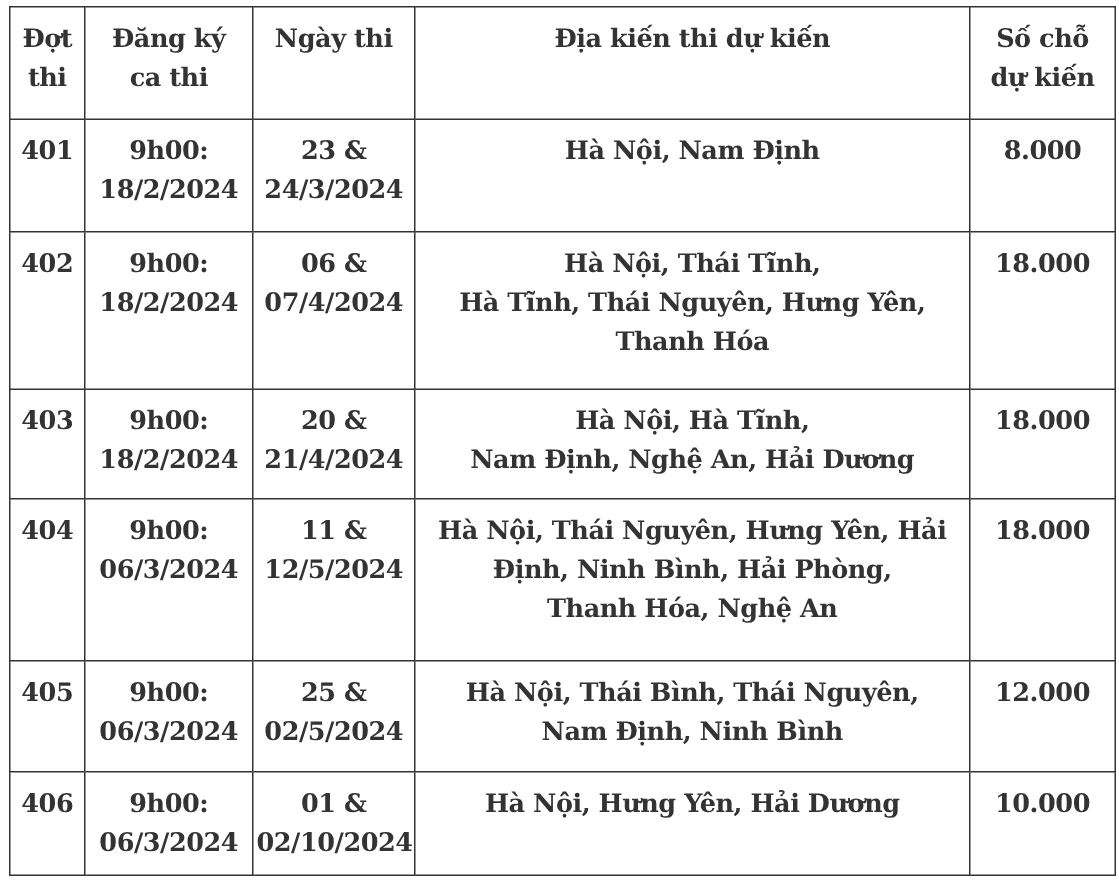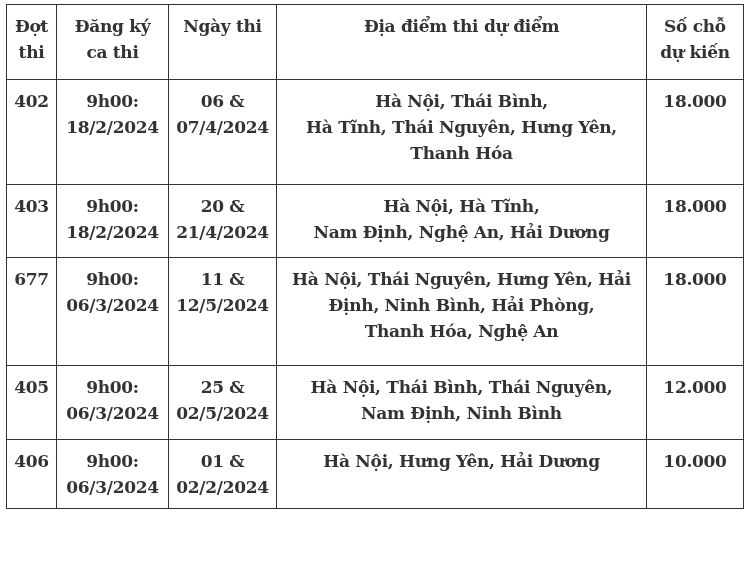--- a/index.html
+++ b/index.html
@@ -72,45 +72,64 @@
           <span class="line">thi</span>
         </th>
         <th>
           <span class="line">Đăng ký</span>
           <span class="line">ca thi</span>
         </th>
         <th>
           <span class="line">Ngày thi</span>
         </th>
         <th>
-          <span class="line">Địa điểm thi dự điểm</span>
+          <span class="line">Địa kiến thi dự kiến</span>
         </th>
         <th>
           <span class="line">Số chỗ</span>
           <span class="line">dự kiến</span>
         </th>
       </tr>
     </thead>
     <tbody>
 
+      <tr class="r401">
+        <td>
+            <span class="line">401</span>
+          </td>
+        <td>
+          <span class="line">9h00:</span>
+          <span class="line">18/2/2024</span>
+        </td>
+        <td>
+          <span class="line">23 &amp;</span>
+          <span class="line">24/3/2024</span>
+        </td>
+        <td class="loc">
+          <span class="line">Hà Nội, Nam Định</span>
+        </td>
+        <td>
+            <span class="line">8.000</span>
+          </td>
+      </tr>
 
       <tr class="r402">
         <td>
             <span class="line">402</span>
           </td>
         <td>
           <span class="line">9h00:</span>
           <span class="line">18/2/2024</span>
         </td>
         <td>
           <span class="line">06 &amp;</span>
           <span class="line">07/4/2024</span>
         </td>
         <td class="loc">
-          <span class="line">Hà Nội, Thái Bình,</span>
+          <span class="line">Hà Nội, Thái Tĩnh,</span>
           <span class="line">Hà Tĩnh, Thái Nguyên, Hưng Yên,</span>
           <span class="line">Thanh Hóa</span>
         </td>
         <td>
             <span class="line">18.000</span>
           </td>
       </tr>
 
       <tr class="r403">
         <td>
@@ -128,21 +147,21 @@
           <span class="line">Hà Nội, Hà Tĩnh,</span>
           <span class="line">Nam Định, Nghệ An, Hải Dương</span>
         </td>
         <td>
             <span class="line">18.000</span>
           </td>
       </tr>
 
       <tr class="r404">
         <td>
-            <span class="line">677</span>
+            <span class="line">404</span>
           </td>
         <td>
           <span class="line">9h00:</span>
           <span class="line">06/3/2024</span>
         </td>
         <td>
           <span class="line">11 &amp;</span>
           <span class="line">12/5/2024</span>
         </td>
         <td class="loc">
@@ -179,21 +198,21 @@
       <tr class="r406">
         <td>
             <span class="line">406</span>
           </td>
         <td>
           <span class="line">9h00:</span>
           <span class="line">06/3/2024</span>
         </td>
         <td>
           <span class="line">01 &amp;</span>
-          <span class="line">02/2/2024</span>
+          <span class="line">02/10/2024</span>
         </td>
         <td class="loc">
           <span class="line">Hà Nội, Hưng Yên, Hải Dương</span>
         </td>
         <td>
             <span class="line">10.000</span>
           </td>
       </tr>
     </tbody>
   </table>

